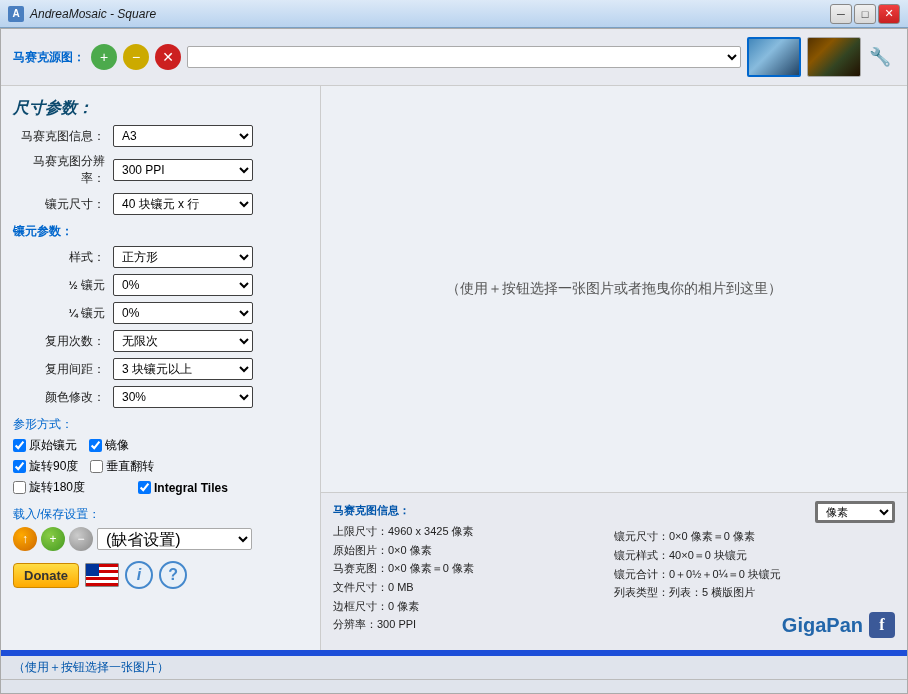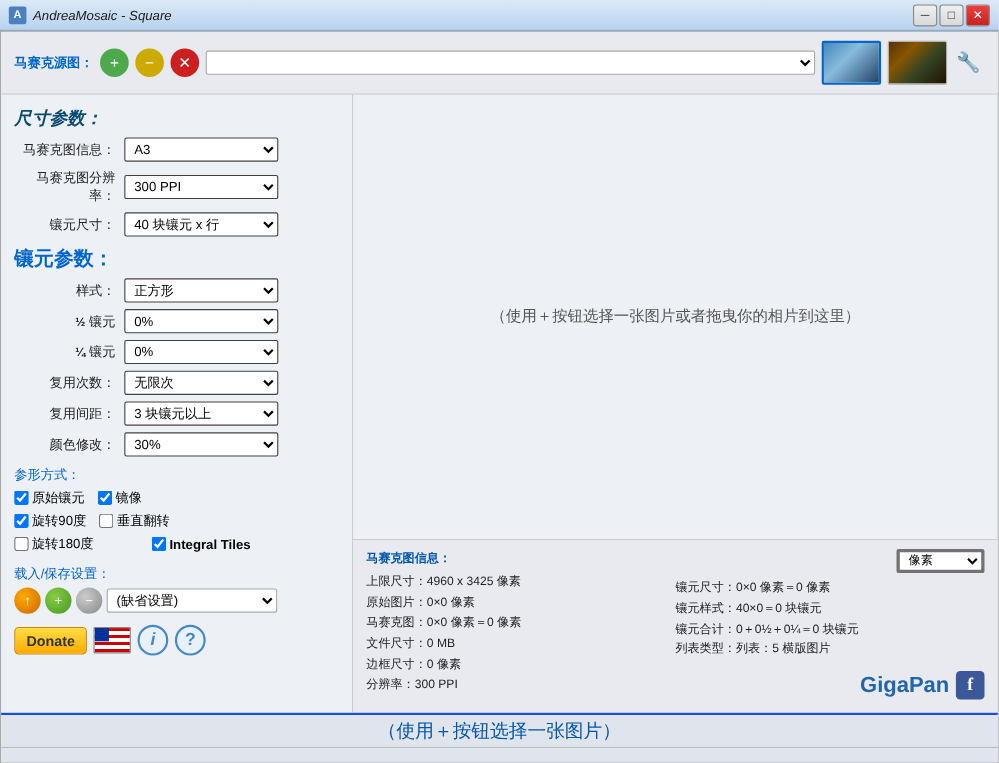--- a/index.html
+++ b/index.html
@@ -179,21 +179,21 @@
       background: white;
       border-radius: 2px;
       font-size: 12px;
       padding: 0 4px;
     }
 
     
     .tile-section-label {
       color: #0066cc;
       font-weight: bold;
-      font-size: 18px;
+      font-size: 12px;
       margin-bottom: 6px;
       margin-top: 8px;
     }
 
     
     .morph-section {
       margin-top: 8px;
     }
     .morph-label {
       color: #0066cc;
@@ -257,21 +257,21 @@
       cursor: pointer;
       display: flex; align-items: center; justify-content: center;
       color: white; font-size: 12px;
     }
     .loadsave-dropdown {
       height: 22px;
       width: 155px;
       border: 1px solid #aaa;
       background: white;
       border-radius: 2px;
-      font-size: 12px;
+      font-size: 16px;
       padding: 0 4px;
     }
 
     
     .bottom-icons-row {
       display: flex;
       align-items: center;
       gap: 6px;
       margin-top: 10px;
       padding: 0 0;
@@ -333,24 +333,23 @@
       font-size: 16px;
       font-weight: bold;
       cursor: pointer;
       background: #e8f0f8;
     }
 
     
     .status-bar {
       background: #e0e4ec;
       padding: 3px 12px;
-      font-size: 17px;
+      font-size: 12px;
       color: #0055aa;
-      border-top: 2px solid #1d4ed8;
-      text-align: center;
+      border-top: 6px solid #1d4ed8;
     }
 
     
     .right-panel {
       flex: 1;
       display: flex;
       flex-direction: column;
       padding: 0;
     }
 

